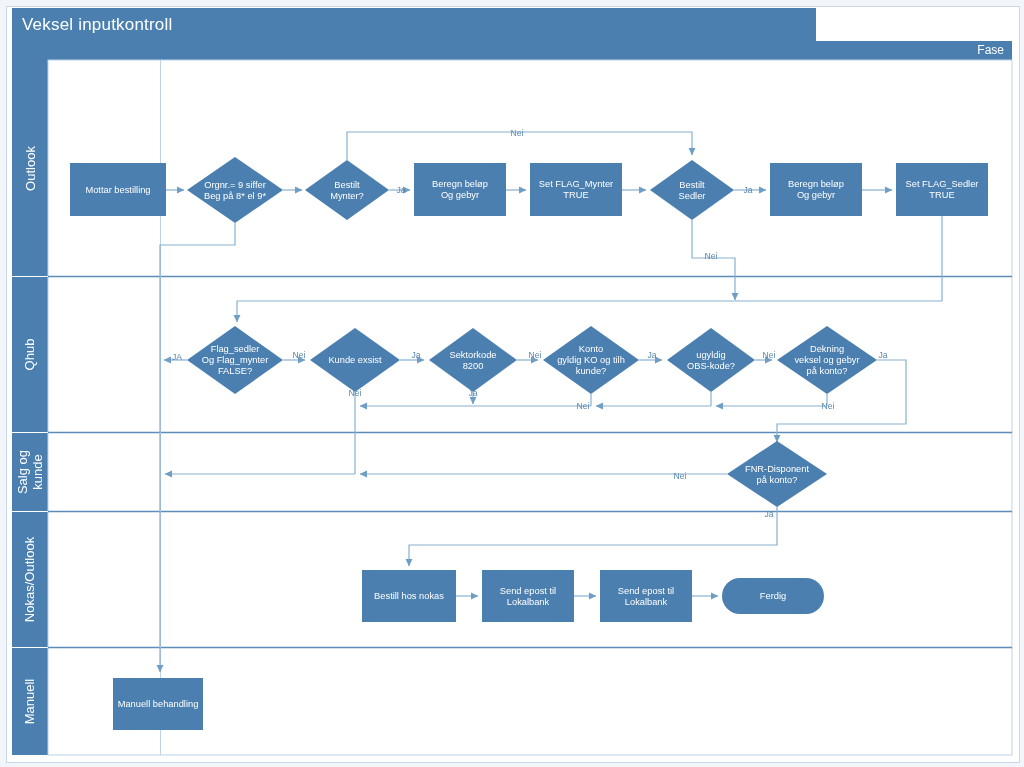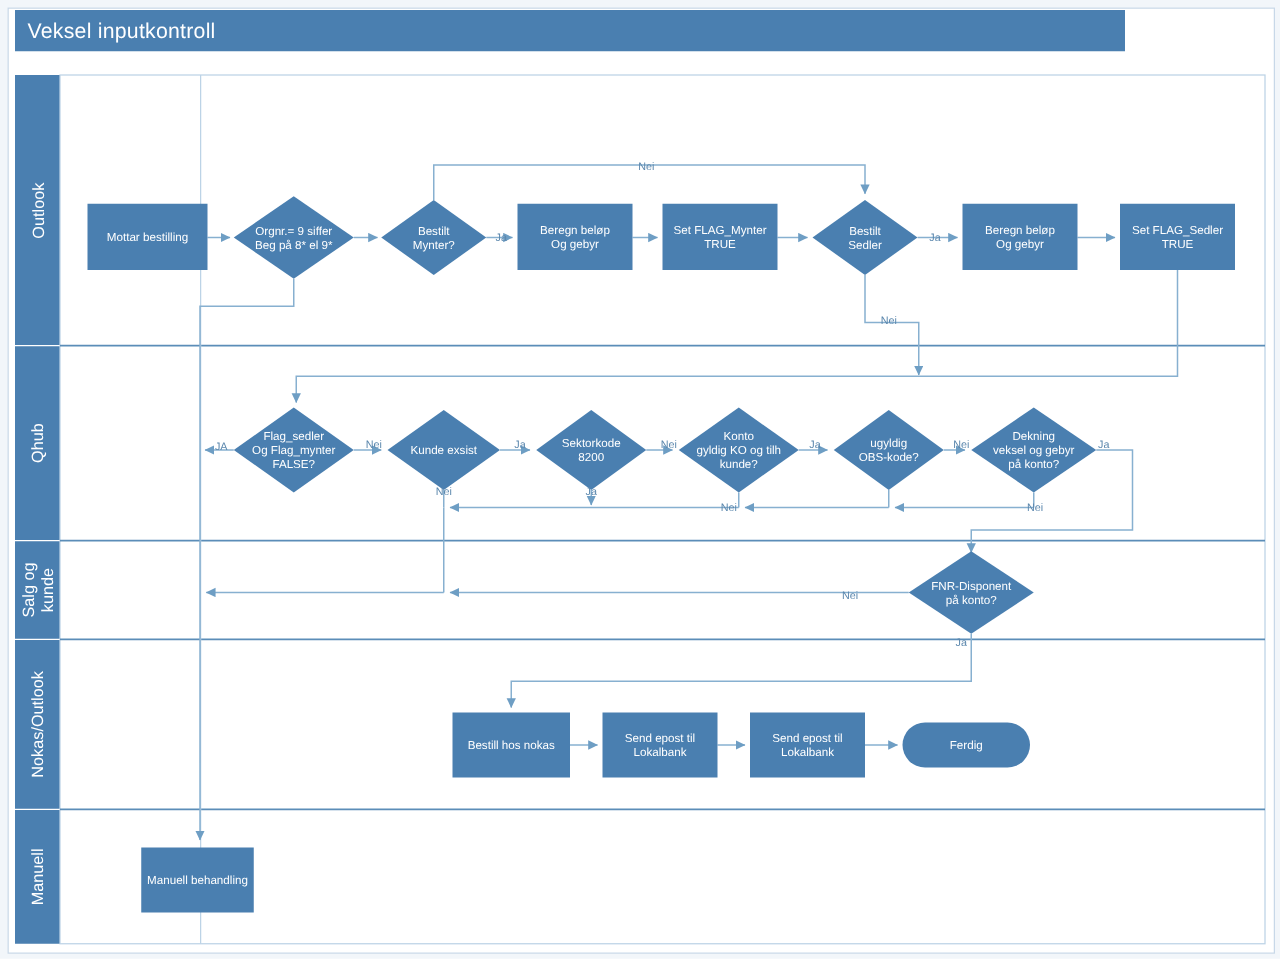--- a/index.html
+++ b/index.html
@@ -1,19 +1,19 @@
 <!DOCTYPE html>
 <html><head>
 <meta charset="utf-8">
 <style>
   html,body{margin:0;padding:0;background:#ffffff;}
   body{width:1024px;height:767px;font-family:"Liberation Sans",sans-serif;overflow:hidden;}
   #stage{position:relative;width:1024px;height:767px;background:#f2f6fa;}
   #frame{position:absolute;left:6px;top:6px;width:1012px;height:755px;border:1px solid #c8d8e8;background:#ffffff;}
-  .title-bar{position:absolute;left:12px;top:8px;width:888px;height:33px;background:#4a7fb0;color:#ffffff;
+  .title-bar{position:absolute;left:12px;top:8px;width:804px;height:33px;background:#4a7fb0;color:#ffffff;
              font-size:17px;line-height:33px;padding-left:10px;box-sizing:border-box;letter-spacing:.2px;}
   .fase-bar{position:absolute;left:12px;top:41px;width:1000px;height:19px;background:#4a7fb0;color:#ffffff;
             font-size:12px;line-height:19px;text-align:right;padding-right:8px;box-sizing:border-box;}
   #canvas{position:absolute;left:0;top:0;}
   .lane-label{position:absolute;background:#4a7fb0;color:#fff;display:flex;align-items:center;justify-content:center;
               text-align:center;font-size:13px;}
   .lane-label span{transform:rotate(-90deg);white-space:pre;display:block;}
   .node-txt{font-size:9.3px;fill:#ffffff;font-family:"Liberation Sans",sans-serif;}
   .edge-lbl{font-size:8.6px;fill:#5b87ad;font-family:"Liberation Sans",sans-serif;}
   .shape{fill:#4a7fb0;}
@@ -21,20 +21,21 @@
   .lane-div{stroke:#5b8db8;stroke-width:1.4;}
   .lane-vert{stroke:#bcd3e6;stroke-width:1;}
 </style>
 </head>
 <body>
 
 <div id="stage">
   <div id="frame"></div>
 
   <div class="title-bar">Veksel inputkontroll</div>
+  <div class="fase-bar">Fase</div>
 
   <div class="lane-label" style="left:12px;top:60px;width:36px;height:216px;">
       <span>Outlook</span>
     </div>
   <div class="lane-label" style="left:12px;top:277px;width:36px;height:155px;">
       <span>Qhub</span>
     </div>
   <div class="lane-label" style="left:12px;top:433px;width:36px;height:78px;">
       <span>Salg og
 kunde</span>

